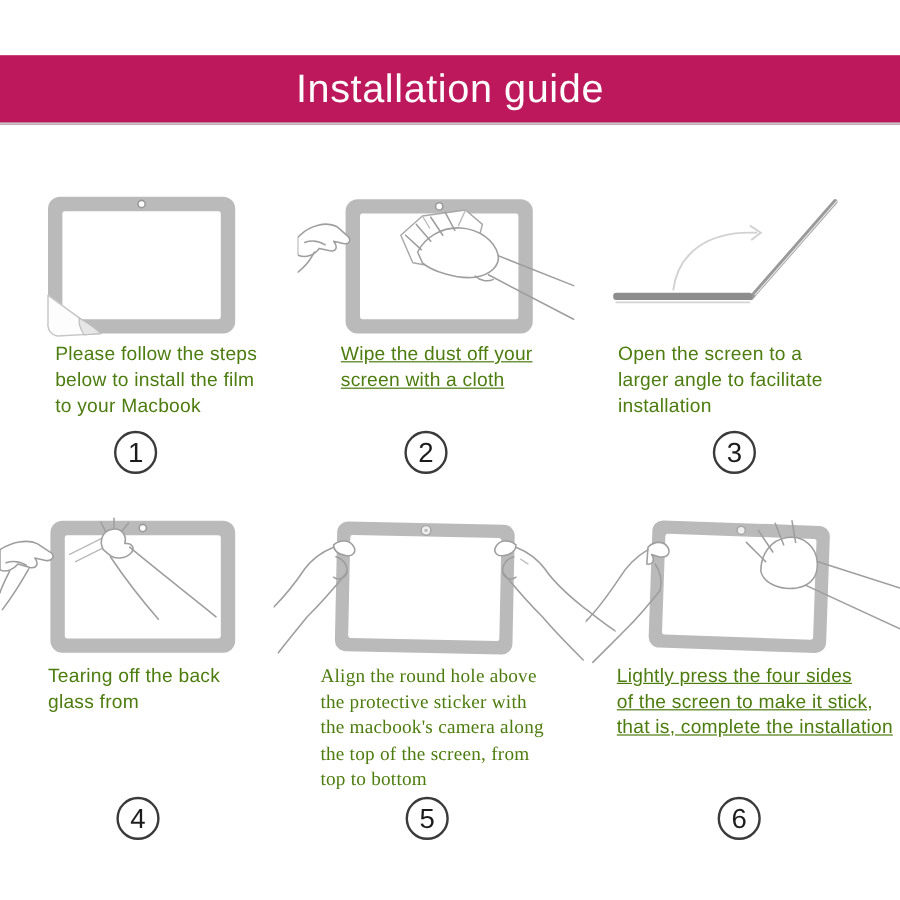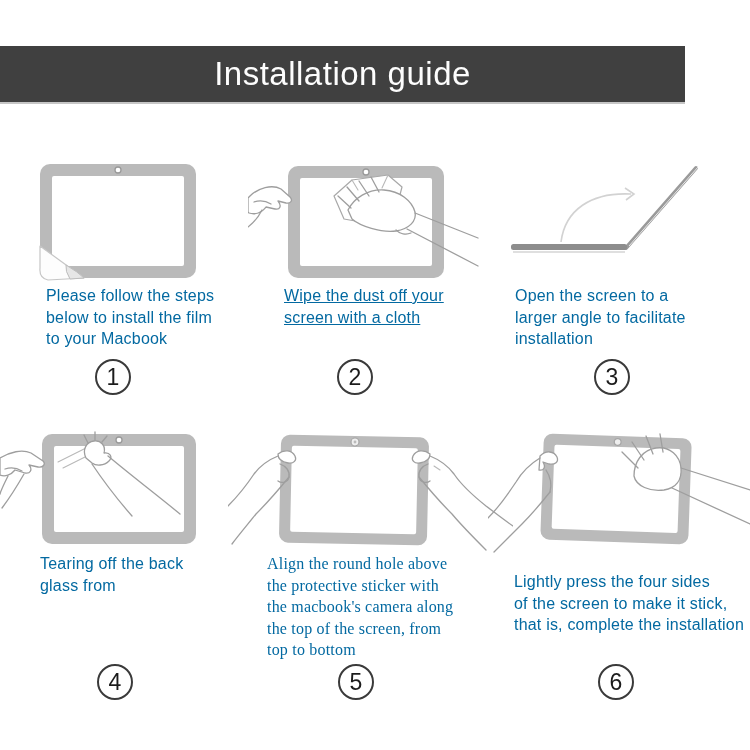--- a/index.html
+++ b/index.html
@@ -1,31 +1,31 @@
 <!DOCTYPE html>
 <html><head>
 <meta charset="utf-8">
 <style>
   html,body{margin:0;padding:0;background:#fff;}
   #canvas{
     position:relative;width:750px;height:750px;background:#ffffff;
     font-family:"Liberation Sans", sans-serif;overflow:hidden;
   }
   .header-bar{
-    position:absolute;left:0;top:46px;width:685px;height:58px;
-    background:#404040;border-bottom:2px solid #c6c6c6;box-sizing:border-box;
+    position:absolute;left:0;top:46px;width:750px;height:58px;
+    background:#be185d;border-bottom:2px solid #c6c6c6;box-sizing:border-box;
   }
   .header-title{
     width:100%;height:56px;line-height:56px;text-align:center;
     color:#fdfdfd;font-size:33px;font-weight:400;letter-spacing:.5px;
   }
   .illo{position:absolute;}
   .illo svg{display:block;width:100%;height:100%;}
   .step-caption{
-    position:absolute;font-size:16px;line-height:21.5px;color:#0369a1;
+    position:absolute;font-size:16px;line-height:21.5px;color:#4d7c0f;
     white-space:pre-line;letter-spacing:.2px;
   }
   .num-badge{
     position:absolute;width:32px;height:32px;border:2px solid #3a3a3a;border-radius:50%;
     display:flex;align-items:center;justify-content:center;
     font-size:23px;color:#1c1c1c;background:#fff;
   }
   .hand{fill:#ffffff;stroke:#9e9e9e;stroke-width:1.3;stroke-linejoin:round;stroke-linecap:round;}
   .hline{fill:none;stroke:#9e9e9e;stroke-width:1.3;stroke-linecap:round;}
   .faint{fill:none;stroke:#b9b9b9;stroke-width:1.1;stroke-linecap:round;}
@@ -142,18 +142,18 @@
       </g>
       <path class="hand" d="M52,30 C58,24 66,25 69,31 C71,36 67,39 61,38 L55,36 C58,41 56,45 51,44 Z"></path>
       <path class="hline" d="M58,44 C62,50 64,58 62,66"></path>
       <path class="hline" d="M52,32 C42,38 34,46 28,56 C20,68 10,82 0,92"></path>
       <path class="hline" d="M62,66 C54,76 44,88 34,98 C26,106 14,118 6,126"></path>
       <path class="hand" d="M146,50 C146,36 154,24 168,22 C182,20 192,30 193,42 C194,54 188,62 176,64 C162,66 148,60 146,50 Z"></path>
       <path class="hline" d="M150,42 L134,26 M156,34 L144,16 M165,28 L158,10 M175,26 L172,8"></path>
       <path class="hline" d="M193,42 L262,64 M184,62 L262,98"></path>
     </svg>
   </div>
-  <div class="step-caption" style="left:514px;top:571px;width:235px;">Lightly press the four sides
+  <div class="step-caption" style="left:514px;top:553px;width:235px;text-decoration:underline;">Lightly press the four sides
 of the screen to make it stick,
 that is, complete the installation</div>
   <div class="num-badge" style="left:598px;top:664px;">6</div>
 
 </div>
 
 </body></html>

